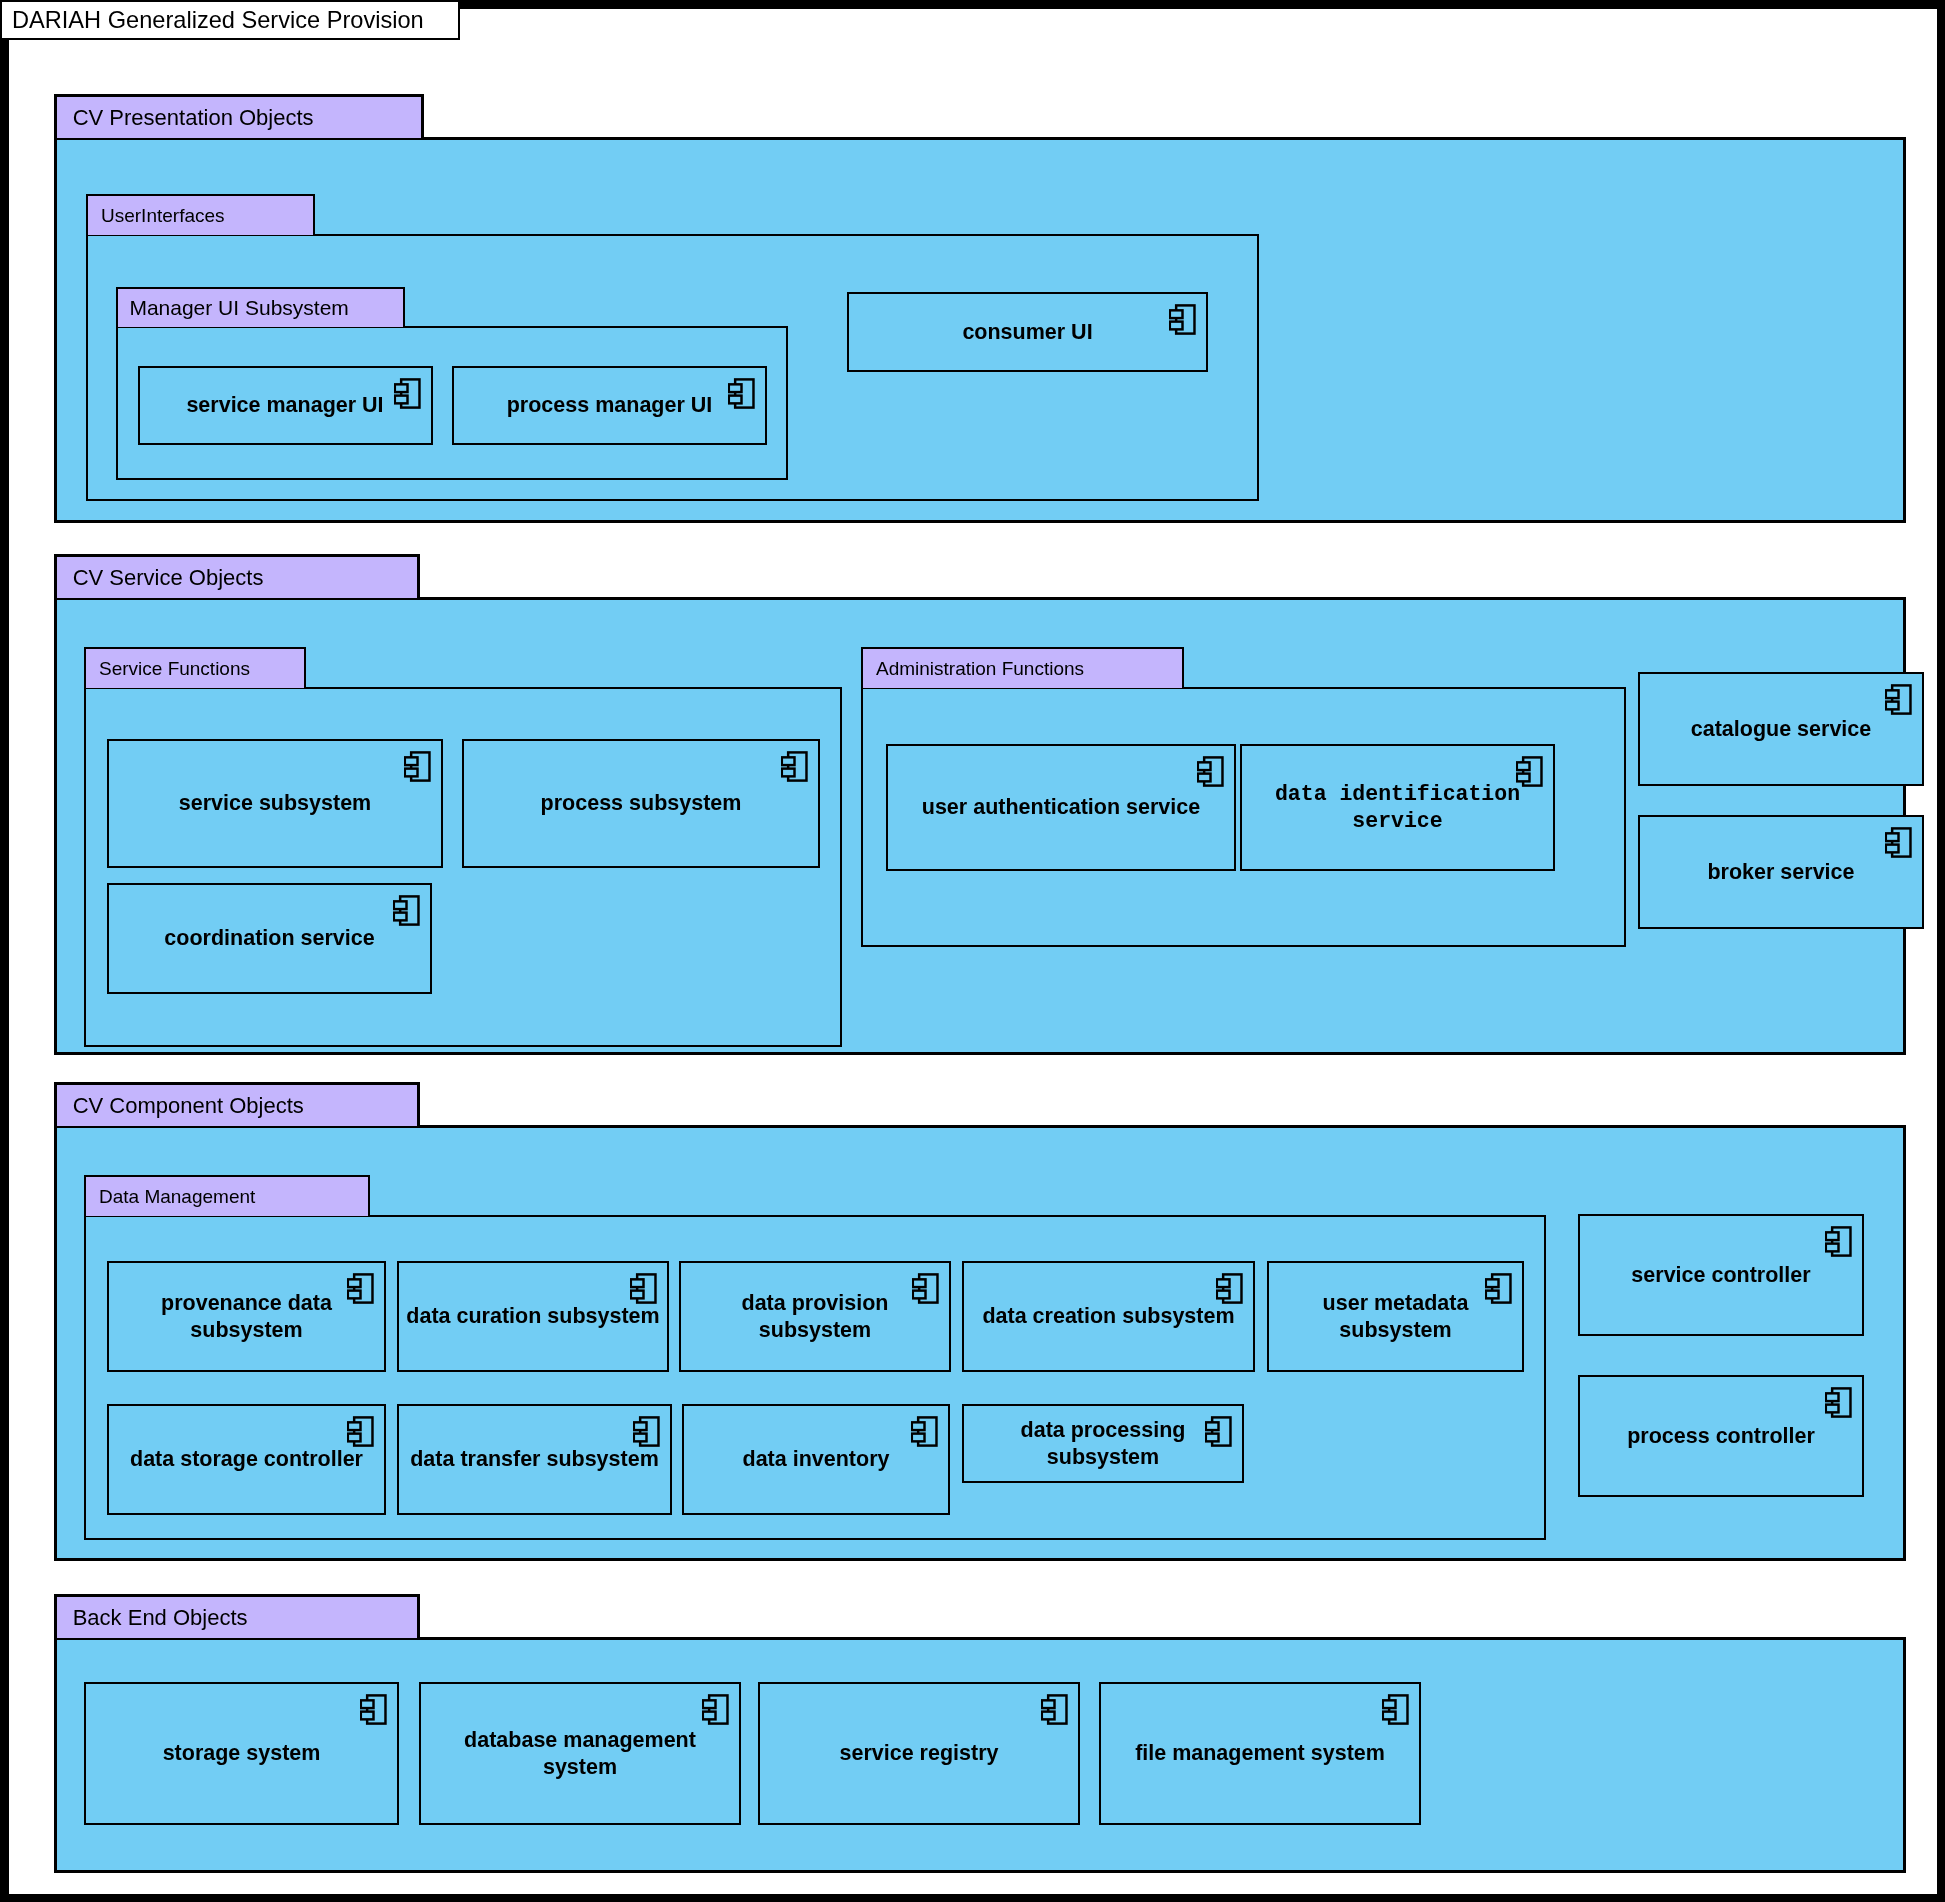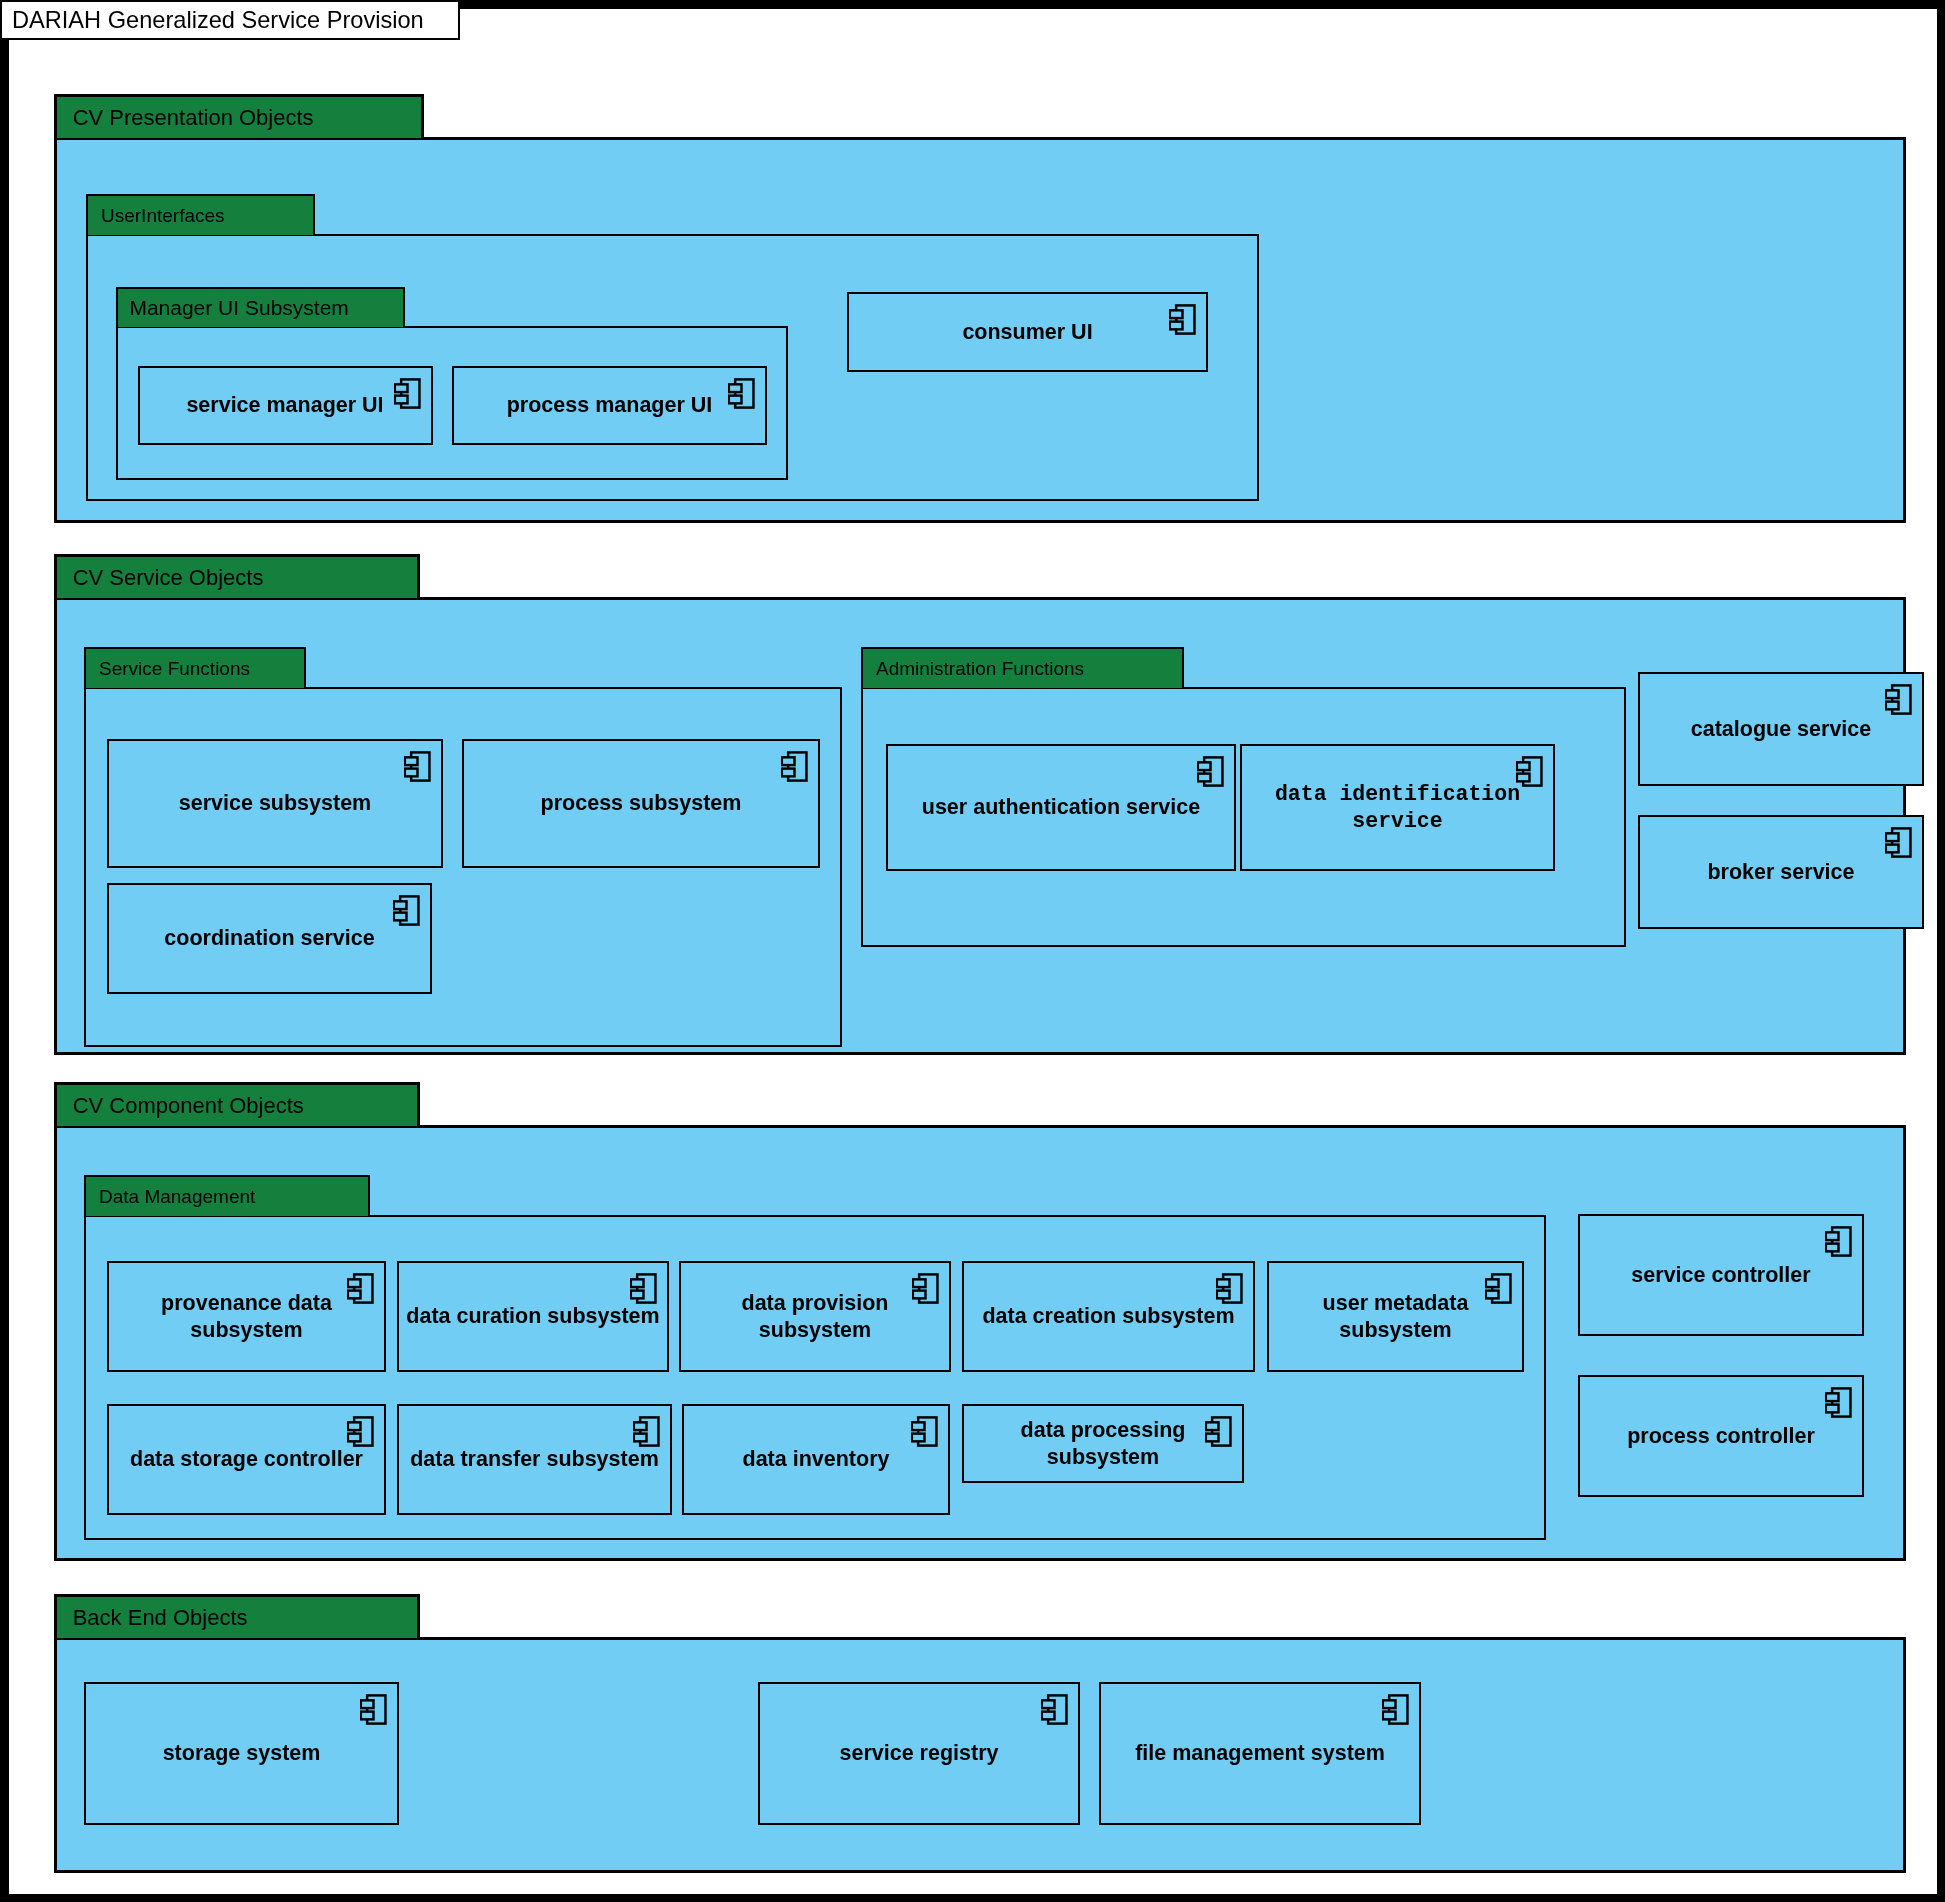--- a/index.html
+++ b/index.html
@@ -39,21 +39,21 @@
     z-index: 30;
   }
 
   
   .package {
     position: absolute;
   }
   .pkg-tab {
     position: absolute;
     left: 0; top: 0;
-    background: #15803d;
+    background: #c4b5fd;
     border: 3.6px solid #000000;
     border-bottom: none;
     display: flex;
     align-items: center;
     padding-left: 15.7px;
     font-size: 22px;
     color: #000000;
     white-space: nowrap;
     z-index: 5;
   }
@@ -402,20 +402,30 @@
       <span class="label">storage system</span>
       <span class="comp-icon">
         <svg viewBox="0 0 38 44">
             <rect x="10" y="2" width="26" height="40" fill="none" stroke="#000" stroke-width="3.5"></rect>
             <rect x="1" y="9" width="18" height="11" fill="#72cdf4" stroke="#000" stroke-width="3.5"></rect>
             <rect x="1" y="25" width="18" height="11" fill="#72cdf4" stroke="#000" stroke-width="3.5"></rect>
           </svg>
       </span>
     </div>
 
+    <div class="component" style="left:365px; top:88px; width:322px; height:143px;">
+      <span class="label">database management system</span>
+      <span class="comp-icon">
+        <svg viewBox="0 0 38 44">
+            <rect x="10" y="2" width="26" height="40" fill="none" stroke="#000" stroke-width="3.5"></rect>
+            <rect x="1" y="9" width="18" height="11" fill="#72cdf4" stroke="#000" stroke-width="3.5"></rect>
+            <rect x="1" y="25" width="18" height="11" fill="#72cdf4" stroke="#000" stroke-width="3.5"></rect>
+          </svg>
+      </span>
+    </div>
 
     <div class="component" style="left:704px; top:88px; width:322px; height:143px;">
       <span class="label">service registry</span>
       <span class="comp-icon">
         <svg viewBox="0 0 38 44">
             <rect x="10" y="2" width="26" height="40" fill="none" stroke="#000" stroke-width="3.5"></rect>
             <rect x="1" y="9" width="18" height="11" fill="#72cdf4" stroke="#000" stroke-width="3.5"></rect>
             <rect x="1" y="25" width="18" height="11" fill="#72cdf4" stroke="#000" stroke-width="3.5"></rect>
           </svg>
       </span>

